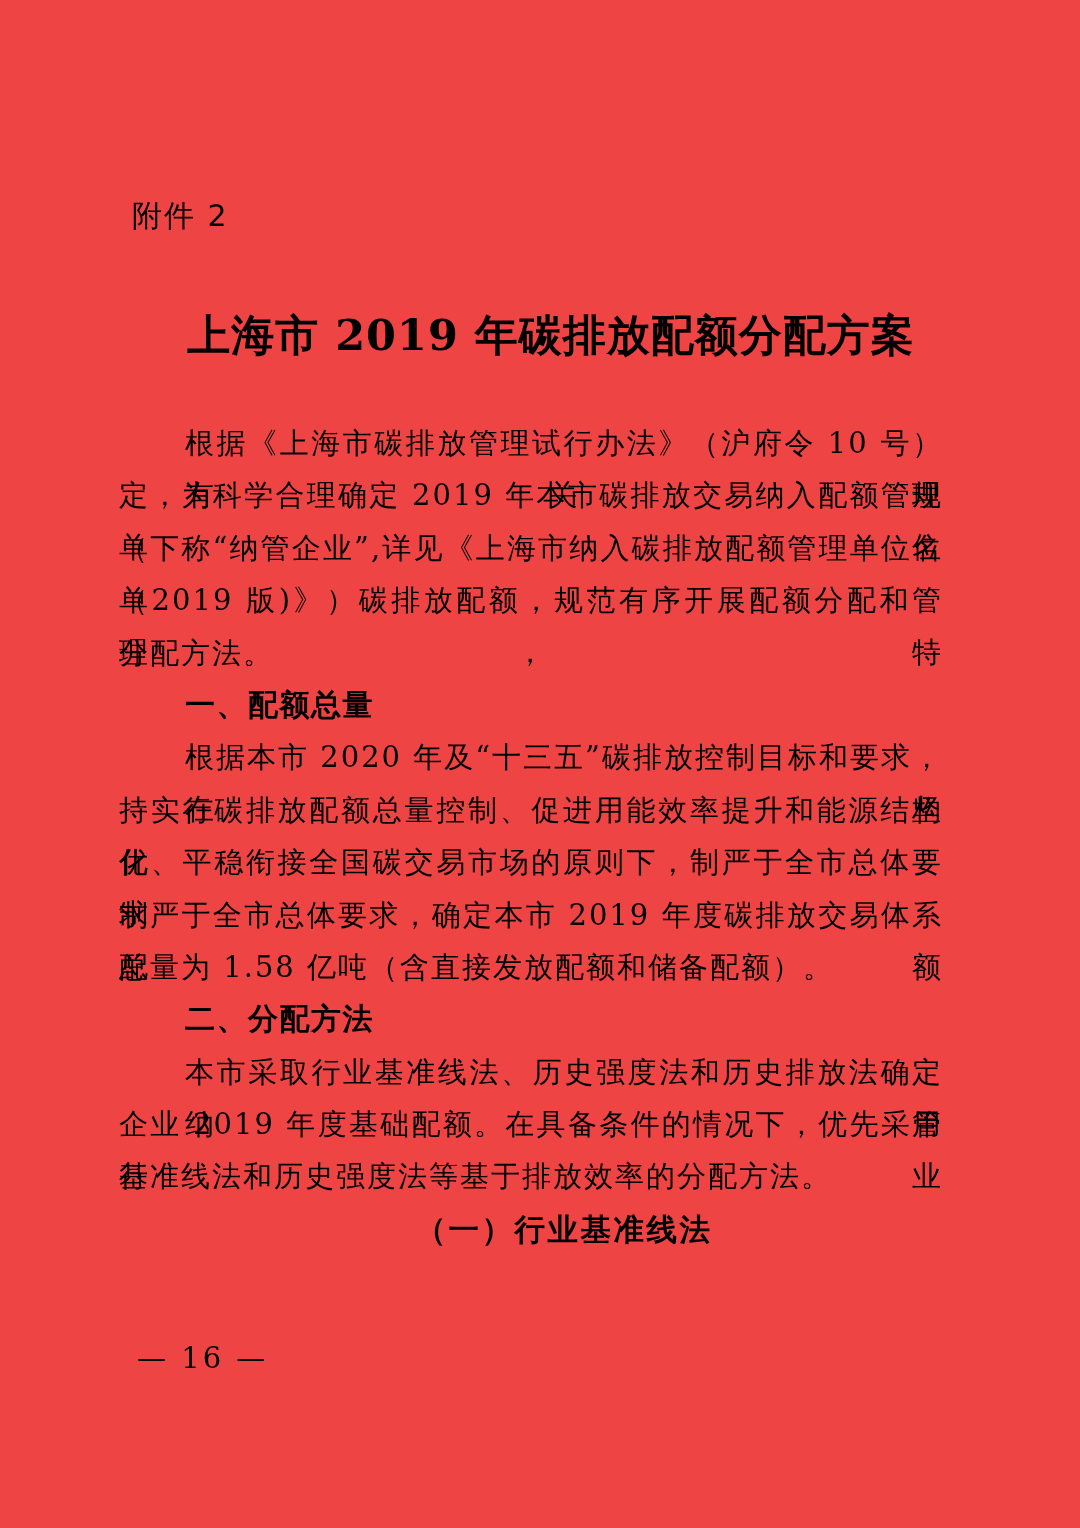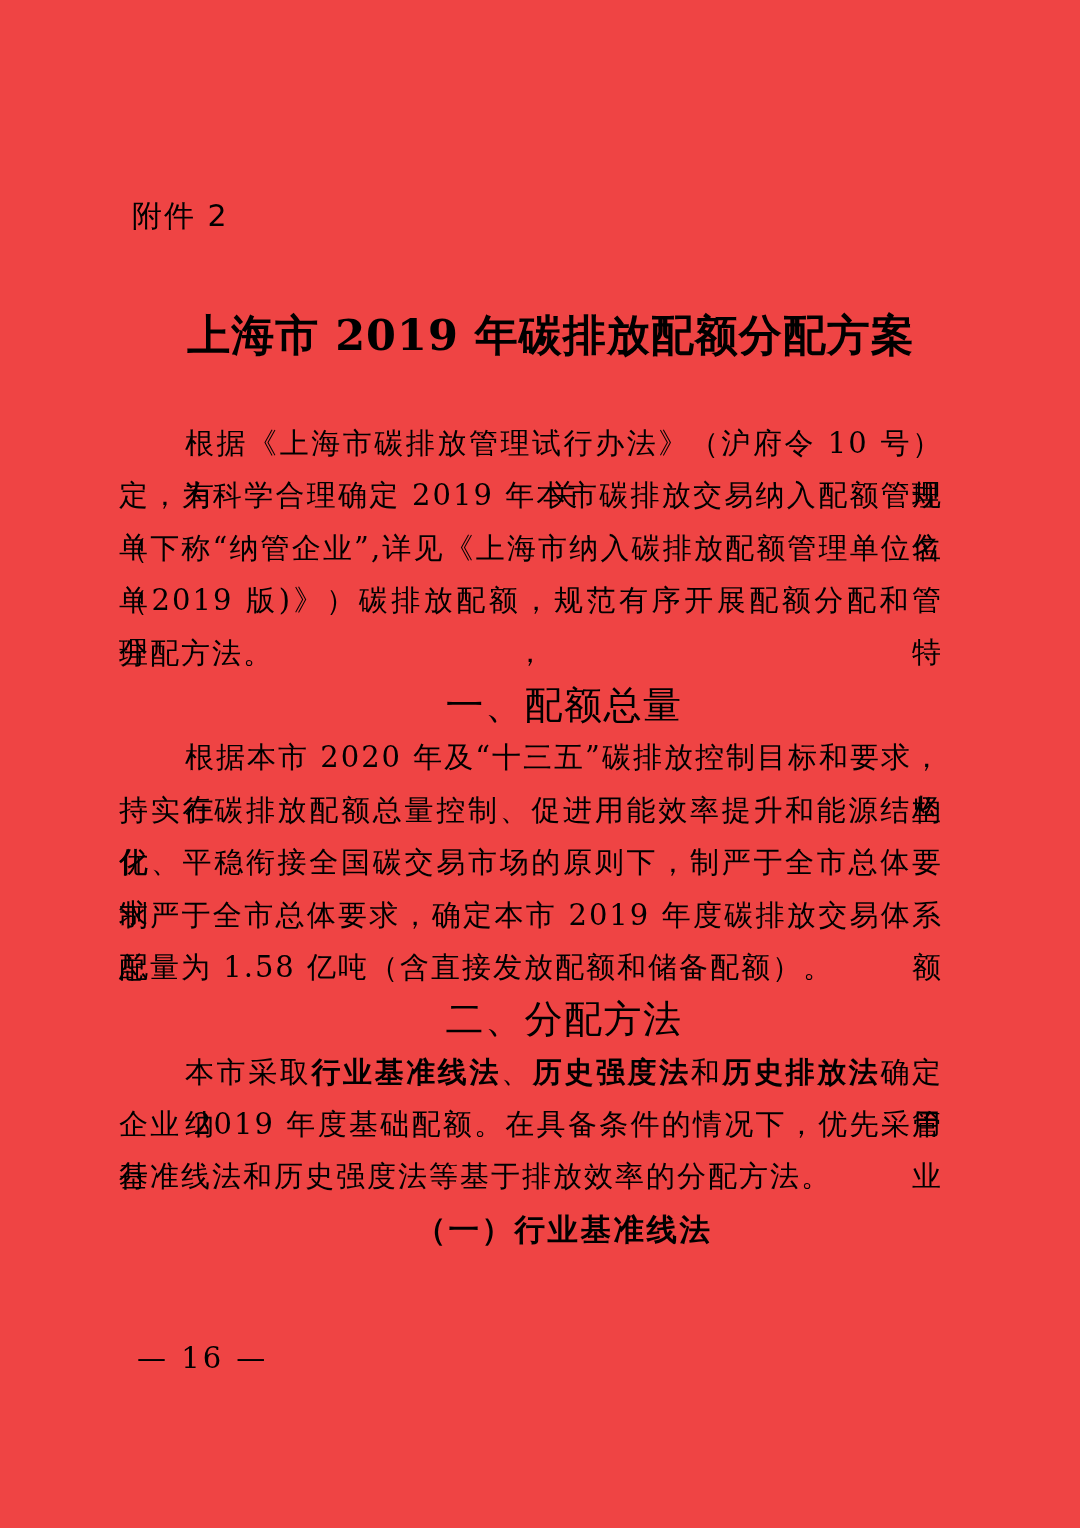--- a/index.html
+++ b/index.html
@@ -55,33 +55,32 @@
   .line.justify {
     text-align: justify;
     text-align-last: justify;
     text-justify: inter-character;
   }
   .line.indent {
     padding-left: 66px;
   }
   .line.heading-sans {
     font-family: "DejaVu Sans", "Liberation Sans", sans-serif;
-    font-weight: 400;
-    font-size: 38px;
+    font-weight: 700;
+    font-size: 30px;
     letter-spacing: 1.5px;
-    text-align: center;
   }
   .line.heading-kai {
     font-weight: 700;
     font-size: 30.5px;
     letter-spacing: 2.5px;
     text-align: center;
   }
   .seg.bold {
-    font-weight: 700;
+    font-weight: 400;
   }
   .footer {
     position: absolute;
     left: 137px;
     top: 1341px;
     font-size: 29px;
     letter-spacing: 3px;
     white-space: pre;
   }
 </style>

